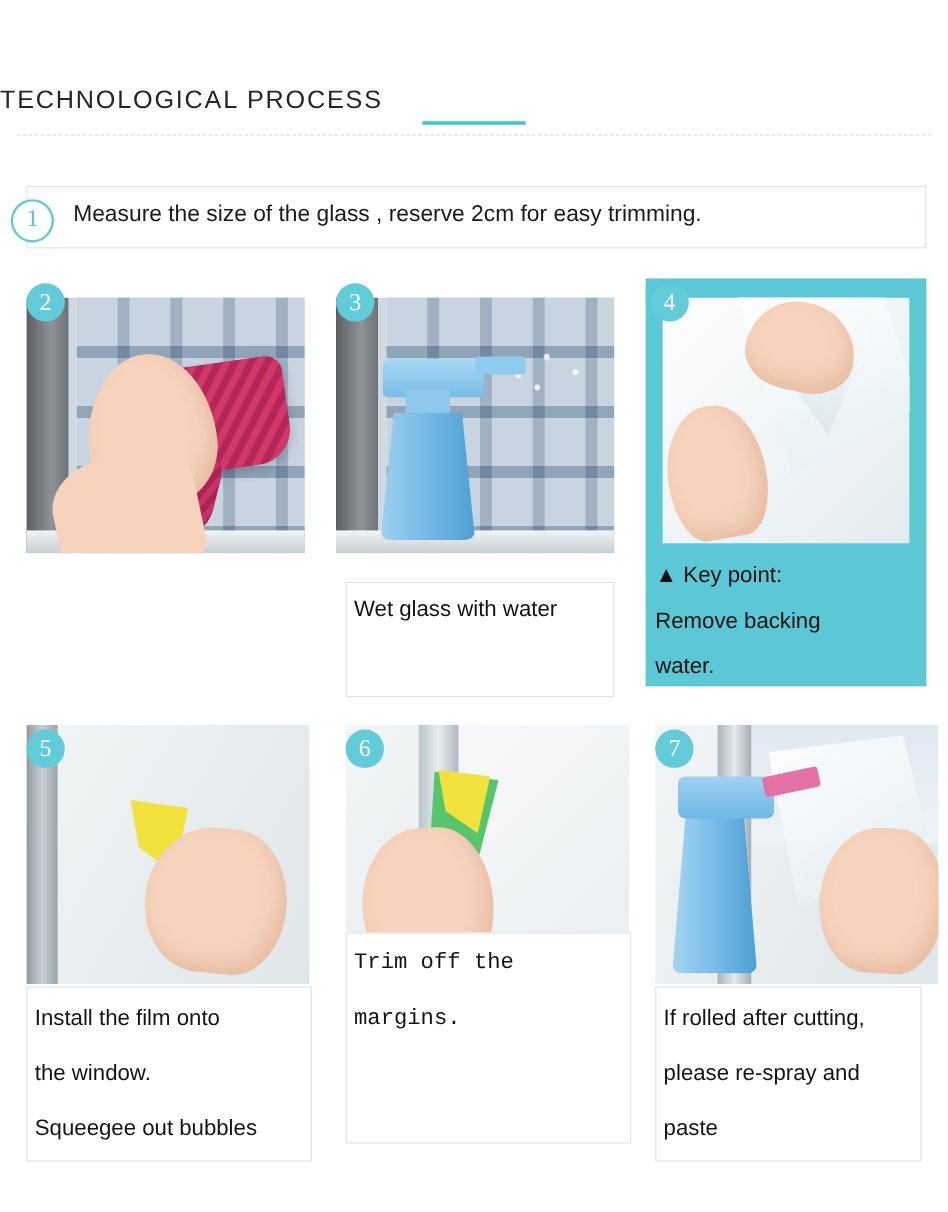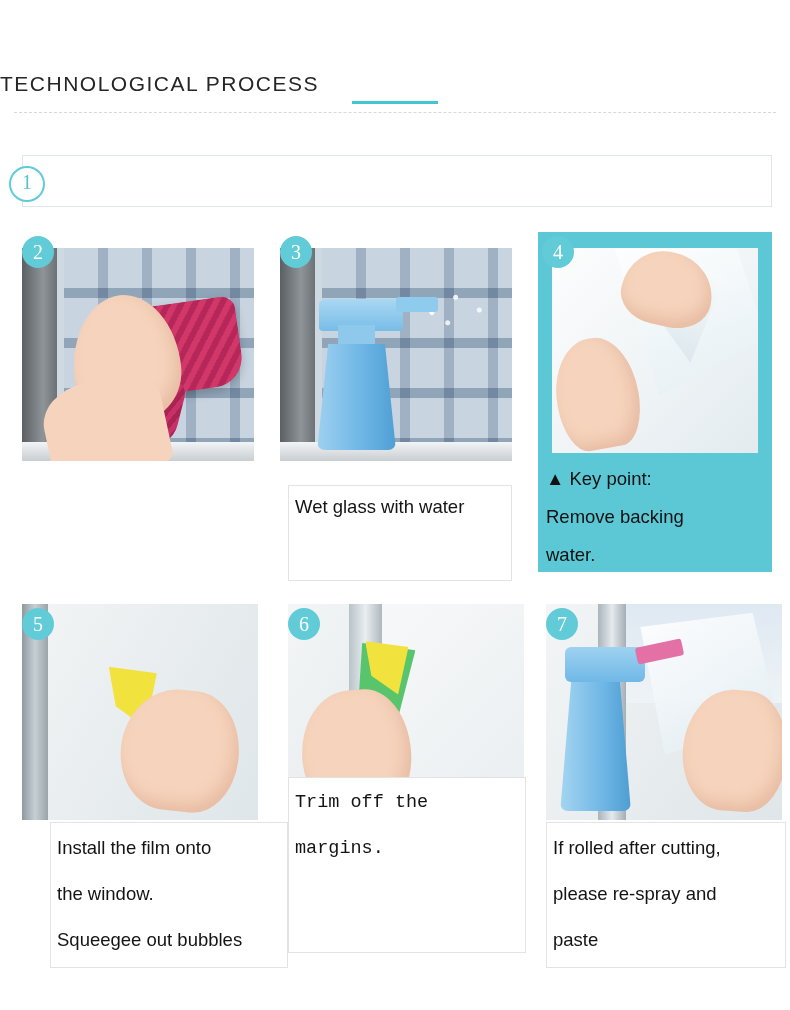--- a/index.html
+++ b/index.html
@@ -133,23 +133,23 @@
     color: #111;
     line-height: 38px;
     white-space: pre-line;
   }
 
   
   .photo5 { left: 22px;  top: 604px; width: 236px; height: 216px; }
   .photo6 { left: 288px; top: 604px; width: 236px; height: 216px; }
   .photo7 { left: 546px; top: 604px; width: 236px; height: 216px; }
 
-  .cap5 { left: 22px;  top: 822px; width: 238px; height: 146px; margin-left: 28px; }
+  .cap5 { left: 22px;  top: 822px; width: 238px; height: 146px; }
   .cap6 { left: 288px; top: 777px; width: 238px; height: 176px; font-family: Liberation Mono, monospace; }
-  .cap7 { left: 546px; top: 822px; width: 240px; height: 146px; }
+  .cap7 { left: 546px; top: 822px; width: 222px; height: 146px; }
 
   .cap5 .caption-text,
   .cap6 .caption-text,
   .cap7 .caption-text { line-height: 46px; padding-top: 2px; }
 
   
   .scene { position: absolute; inset: 0; }
 
   
   .bldg {
@@ -393,20 +393,21 @@
 <div class="page">
 
   <div class="header">
     <div class="header-title">TECHNOLOGICAL  PROCESS</div>
     <div class="header-underline"></div>
   </div>
   <div class="header-rule"></div>
 
   <div class="step1">
     <div class="badge outline" style="left:-14px; top:10px;">1</div>
+    <div class="step1-text">Measure the size of the glass ,   reserve 2cm for easy trimming.</div>
   </div>
 
   <div class="photo photo2">
     <div class="scene">
       <div class="bldg">
         <div class="facade"></div>
         <div class="frame-left"></div>
         <div class="sill"></div>
       </div>
       <div class="cloth"></div>

